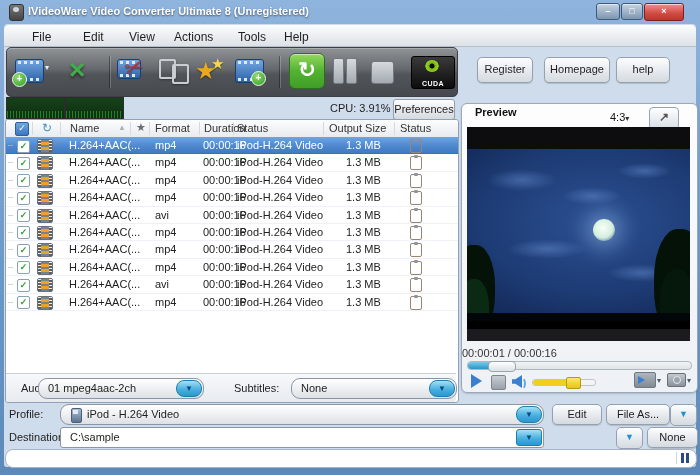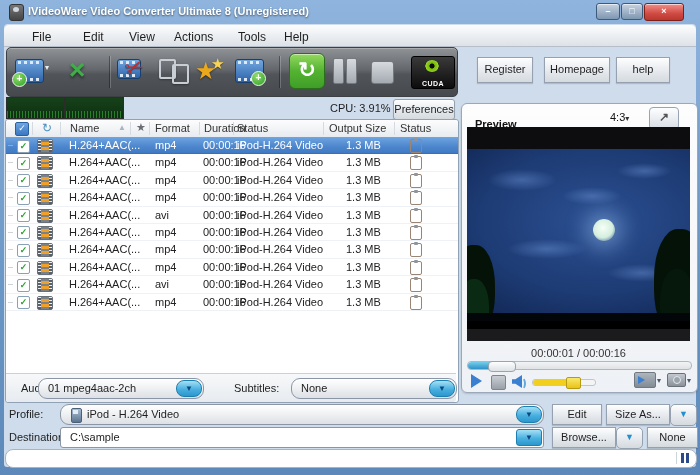--- a/index.html
+++ b/index.html
@@ -41,21 +41,21 @@
   .star-sm{position:absolute;font-size:15px;color:#f8d355;text-shadow:0 1px 1px rgba(0,0,0,.4);}
   .convert-btn{top:5px;width:34px;height:34px;border-radius:6px;border:1px solid #2b6e1c;
                background:linear-gradient(#93d960,#54b232 50%,#3f9e27);box-shadow:inset 0 1px 0 rgba(255,255,255,.5);
                color:#fff;font-size:21px;font-weight:bold;text-align:center;line-height:32px;cursor:pointer;}
   .pause-bar{position:absolute;top:3px;width:9px;height:24px;border-radius:2px;border:1px solid #73797f;background:linear-gradient(#d7dbdf,#a4aab1);}
   .stop-sq{top:13px;width:21px;height:21px;border-radius:3px;border:1px solid #73797f;background:linear-gradient(#d7dbdf,#a4aab1);cursor:pointer;}
   .cuda{top:8px;width:42px;height:31px;border-radius:3px;background:linear-gradient(#3a3a3a,#0c0c0c);border:1px solid #000;cursor:pointer;}
   .cuda-eye{position:absolute;left:13px;top:3px;width:14px;height:12px;border-radius:50%;background:radial-gradient(circle at 50% 50%,#0c0c0c 25%,#76b900 30%,#9ad432 70%,#0c0c0c 75%);}
   .cuda-label{position:absolute;left:0;right:0;bottom:1px;text-align:center;color:#fff;font-size:7px;font-weight:bold;letter-spacing:.5px;}
   
-  .btn{border:1px solid #95a1b1;border-radius:0;background:linear-gradient(#fdfefe,#e8ebef 50%,#d4dade);
+  .btn{border:1px solid #95a1b1;border-radius:5px;background:linear-gradient(#fdfefe,#e8ebef 50%,#d4dade);
        box-shadow:inset 0 1px 0 #fff,0 1px 1px rgba(0,0,0,.15);text-align:center;font-size:11px;color:#1e1e1e;cursor:pointer;}
   
   .meter{top:73px;width:57px;height:20px;border:1px solid #2c2c2c;background:
          repeating-linear-gradient(90deg,rgba(60,190,60,.55) 0 1px,transparent 1px 3px) 0 100%/100% 35% no-repeat,
          linear-gradient(#16421a,#0d2f10);}
   .cpu-text{top:78px;font-size:11px;color:#1e1e1e;}
   
   .table-panel{left:1px;top:95px;width:452px;height:282px;background:#fff;border:1px solid #90a2b6;border-radius:3px;}
   .t-header{left:0;top:0;width:100%;height:17px;background:linear-gradient(#fdfdfe,#e7ebef);border-bottom:1px solid #c6ced6;border-radius:3px 3px 0 0;}
   .h-label{top:2px;font-size:11px;color:#333;}
@@ -86,36 +86,36 @@
   .combo{position:absolute;height:19px;border:1px solid #8a96a6;border-radius:9px;background:linear-gradient(#ffffff,#dde1e5);
          box-shadow:inset 0 1px 0 #fff;cursor:pointer;}
   .combo .val{position:absolute;left:9px;top:3px;font-size:11px;color:#1e1e1e;white-space:nowrap;}
   .combo .drop{position:absolute;right:1px;top:1px;bottom:1px;width:24px;border-radius:8px;
          background:linear-gradient(#a5e0f5,#49b0e0 55%,#2d97cc);border:1px solid #1d7fb0;color:#0a4a80;
          font-size:8px;text-align:center;line-height:16px;}
   .bar-label{position:absolute;top:8px;font-size:11px;color:#1e1e1e;}
   
   .preview-panel{left:457px;top:79px;width:235px;height:288px;background:linear-gradient(#fdfdfe,#eef1f5);
                  border:1px solid #9aa8ba;border-radius:6px;box-shadow:0 1px 2px rgba(0,0,0,.15);}
-  .pv-title{left:13px;top:14px;font-weight:bold;font-size:11px;color:#111;}
+  .pv-title{left:13px;top:2px;font-weight:bold;font-size:11px;color:#111;}
   .pv-aspect{left:148px;top:7px;font-size:11px;color:#111;cursor:pointer;}
   .pv-aspect .c{font-size:8px;color:#333;}
   .pv-expand{left:187px;top:3px;width:28px;height:21px;border-radius:4px;border:1px solid #98a4b4;
              background:linear-gradient(#fdfefe,#d8dee6);text-align:center;line-height:19px;font-size:12px;font-weight:bold;color:#555;cursor:pointer;}
   .video{left:5px;top:23px;width:223px;height:214px;background:#000;overflow:hidden;}
   .scene{position:absolute;left:0;top:22px;width:223px;height:172px;
          background:radial-gradient(ellipse 150% 120% at 58% 42%,#2c5092 0%,#1d3b74 35%,#0e2049 65%,#050b1e 100%);}
   .moon{position:absolute;left:126px;top:70px;width:22px;height:22px;border-radius:50%;
         background:radial-gradient(circle at 45% 40%,#f6fff7 0%,#d4eede 55%,rgba(190,230,210,0) 100%);
         box-shadow:0 0 20px 8px rgba(170,210,255,.4);}
   .cloud{position:absolute;border-radius:50%;background:radial-gradient(ellipse,rgba(110,150,215,.45),rgba(110,150,215,0) 70%);}
   .tree{position:absolute;background:#051208;border-radius:45%;}
   .ground{position:absolute;left:0;bottom:0;width:100%;height:8px;background:#020608;}
   .video .strip{position:absolute;left:0;width:100%;background:#1b1b1d;}
-  .pv-time{left:0;top:243px;width:233px;text-align:center;font-size:11px;color:#333;}
+  .pv-time{left:0;top:243px;width:233px;font-size:11px;color:#333;}
   .seek{left:5px;top:257px;width:223px;height:7px;border:1px solid #aeb8c0;border-radius:4px;background:linear-gradient(#f2f3f4,#dfe3e6);cursor:pointer;}
   .seek .fill{position:absolute;left:0;top:0;height:7px;width:22px;border-radius:4px 0 0 4px;background:linear-gradient(#74cdeb,#2e93c8);}
   .seek .thumb{position:absolute;left:20px;top:-1px;width:26px;height:9px;border:1px solid #9aa4ac;border-radius:4px;background:linear-gradient(#fdfefe,#dde2e6);}
   .play-tri{left:9px;top:270px;width:0;height:0;border-left:11px solid #3a7fd0;border-top:7px solid transparent;border-bottom:7px solid transparent;cursor:pointer;}
   .stop-sm{left:29px;top:271px;width:13px;height:13px;border:1px solid #7e858d;border-radius:2px;background:linear-gradient(#c9ced4,#9aa0a8);cursor:pointer;}
   .speaker{left:50px;top:271px;width:14px;height:13px;cursor:pointer;}
   .speaker::before{content:"";position:absolute;left:0;top:0;width:10px;height:13px;background:#3a7fd0;
                    clip-path:polygon(0 32%,34% 32%,100% 0,100% 100%,34% 68%,0 68%);}
   .speaker::after{content:"";position:absolute;right:0;top:2px;width:7px;height:9px;border:2px solid #63a8dc;border-left:none;border-top-color:transparent;border-bottom-color:transparent;border-radius:50%;}
   .vol{left:70px;top:275px;width:62px;height:5px;border:1px solid #c0c6cc;border-radius:3px;background:#f4f4f4;cursor:pointer;}
@@ -398,29 +398,28 @@
       <span class="abs caret-sm" style="left:225px">▾</span>
     </div>
 
     <span class="abs out-label" style="left:5px;top:384px">Profile:</span>
     <div class="combo" style="left:56px;top:380px;width:482px">
       <div class="ipod-ico"></div>
       <span class="val" style="left:26px">iPod - H.264 Video</span>
       <span class="drop">▼</span>
     </div>
     <div class="abs btn" style="left:548px;top:380px;width:48px;height:19px;line-height:18px">Edit</div>
-    <div class="abs btn" style="left:602px;top:380px;width:62px;height:19px;line-height:18px">Size As...</div>
+    <div class="abs btn" style="left:602px;top:380px;width:62px;height:19px;line-height:18px">File As...</div>
     <div class="arrow-btn" style="left:666px;top:380px">▼</div>
 
     <span class="abs out-label" style="left:5px;top:407px">Destination:</span>
     <div class="combo" style="left:56px;top:403px;width:482px;border-radius:3px;background:#fff">
       <span class="val">C:\sample</span>
       <span class="drop" style="border-radius:3px">▼</span>
     </div>
-    <div class="abs btn" style="left:548px;top:403px;width:62px;height:19px;line-height:18px">Browse...</div>
     <div class="arrow-btn" style="left:612px;top:403px">▼</div>
     <div class="abs btn" style="left:643px;top:403px;width:49px;height:19px;line-height:18px">None</div>
 
     <div class="abs statusbar">
       <div class="grip"></div>
     </div>
 
   </div>
 </div>
 

